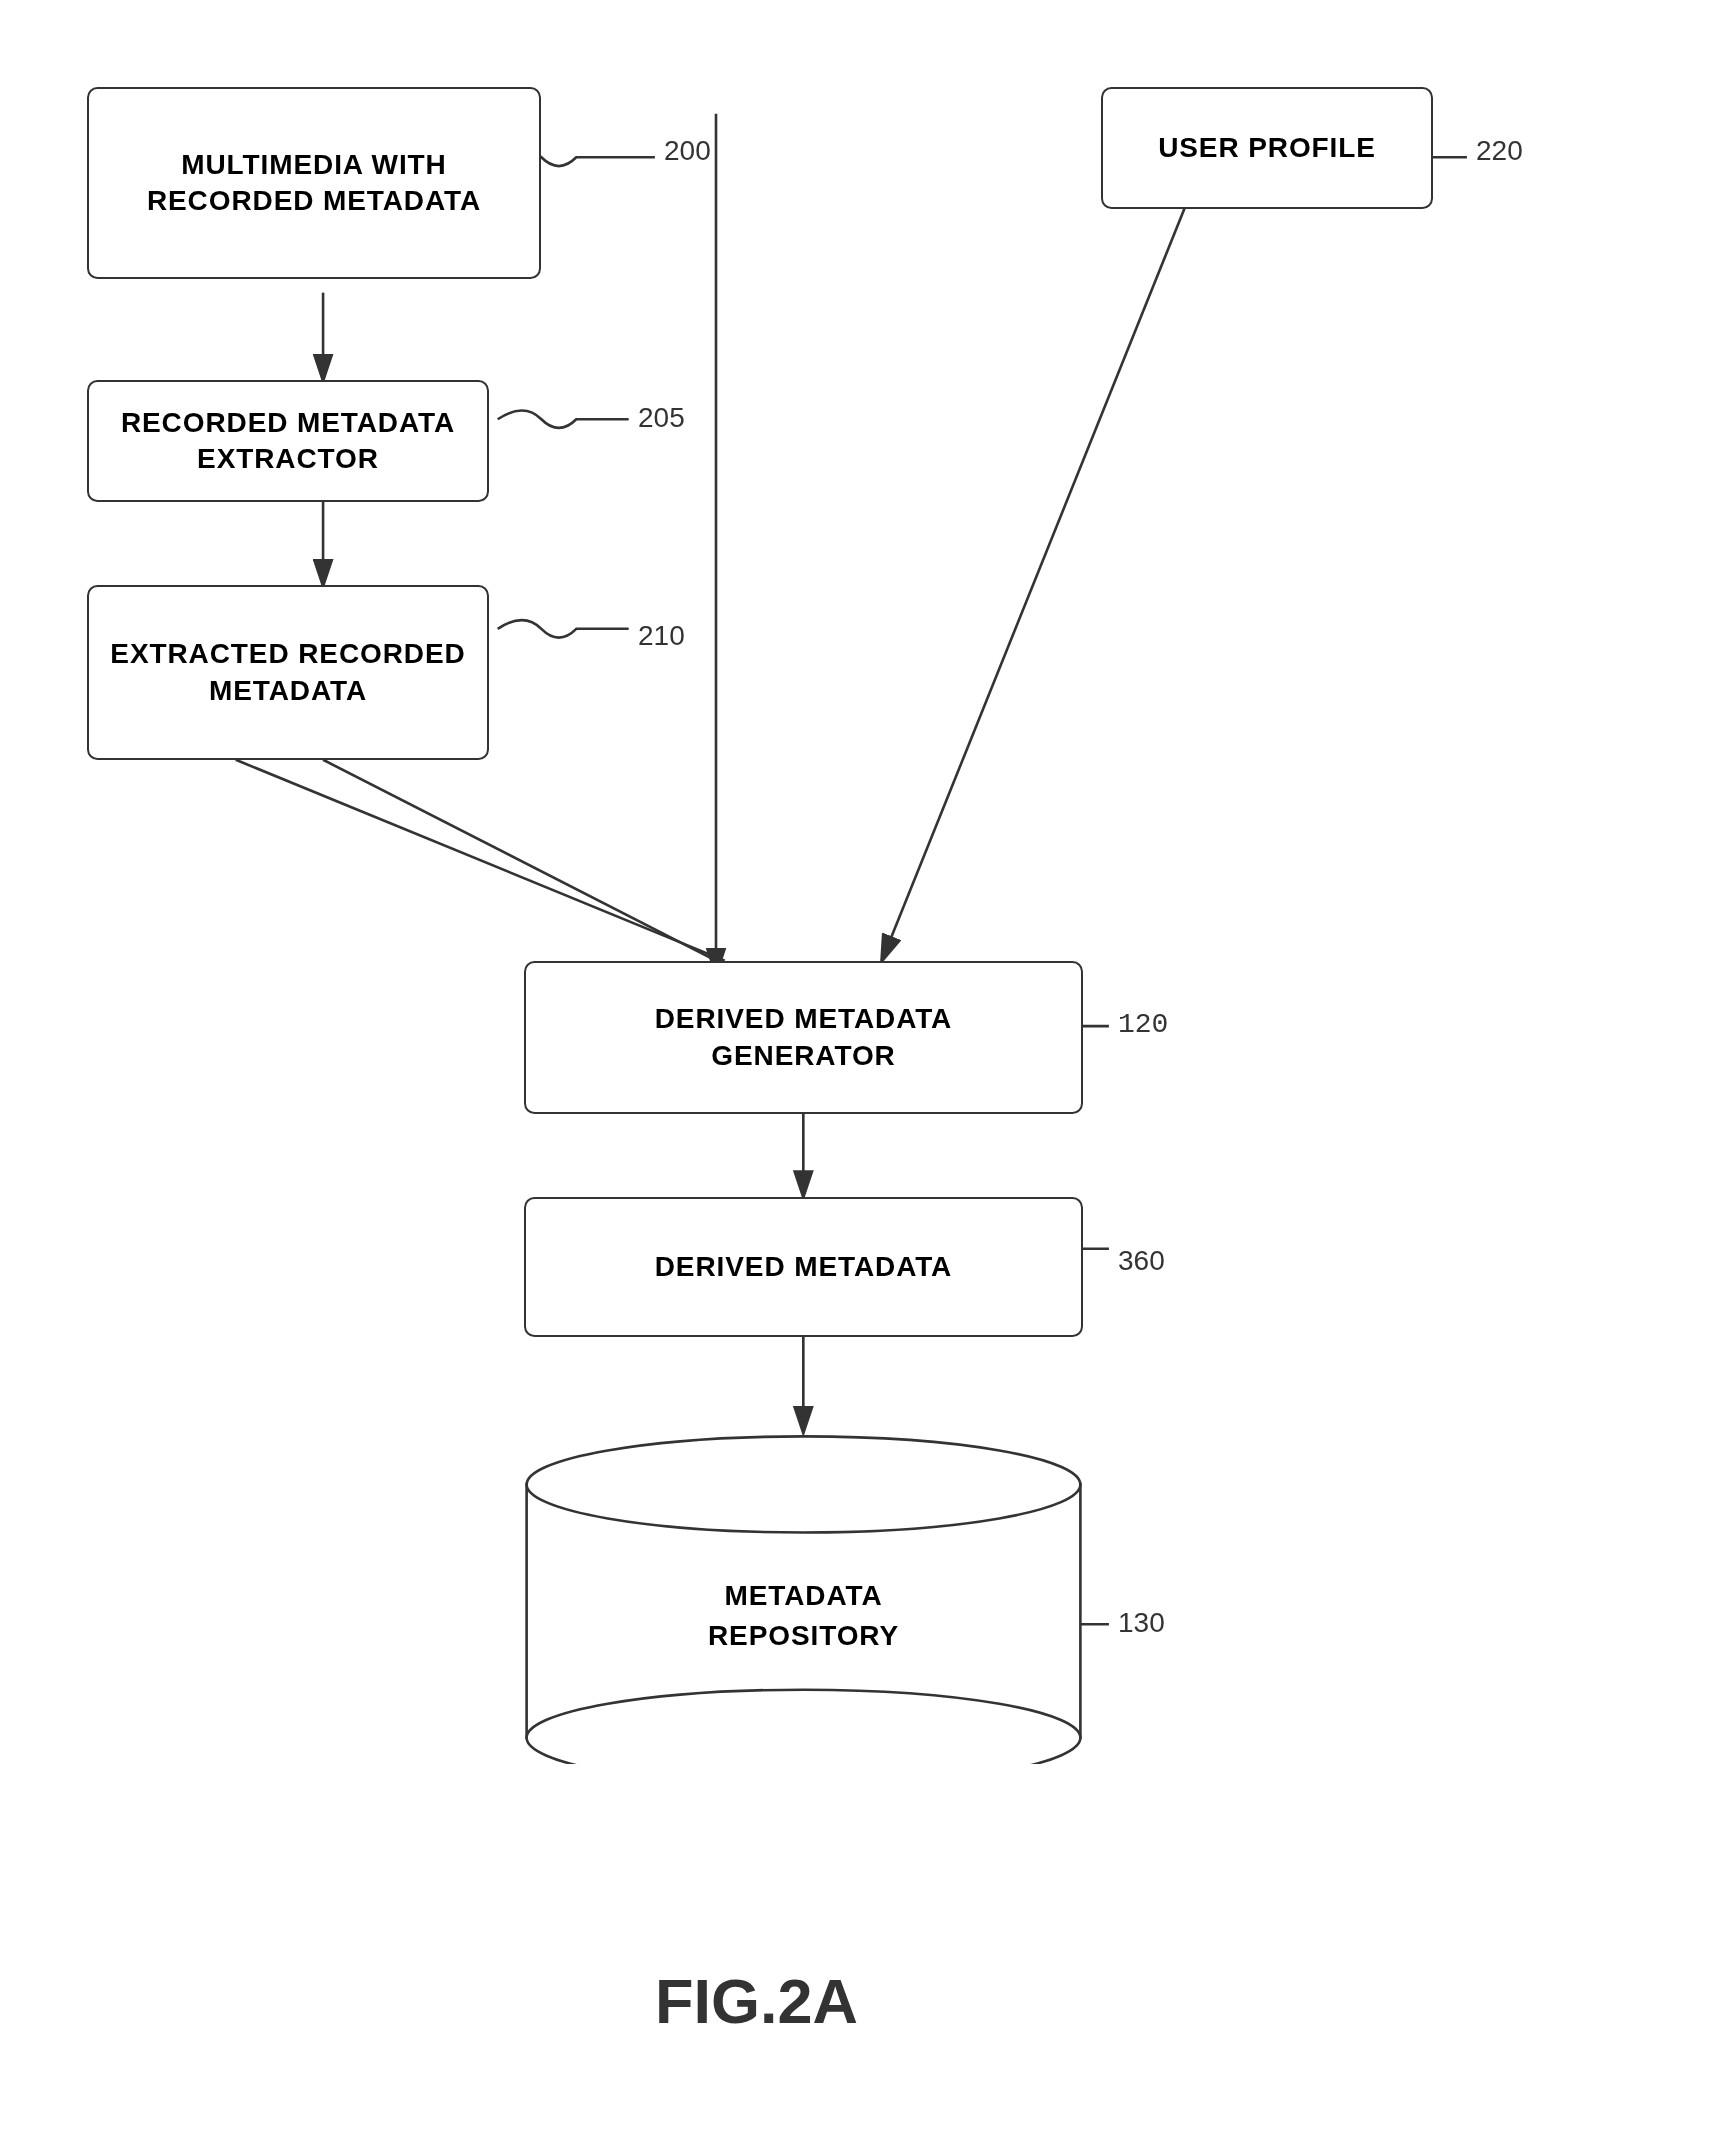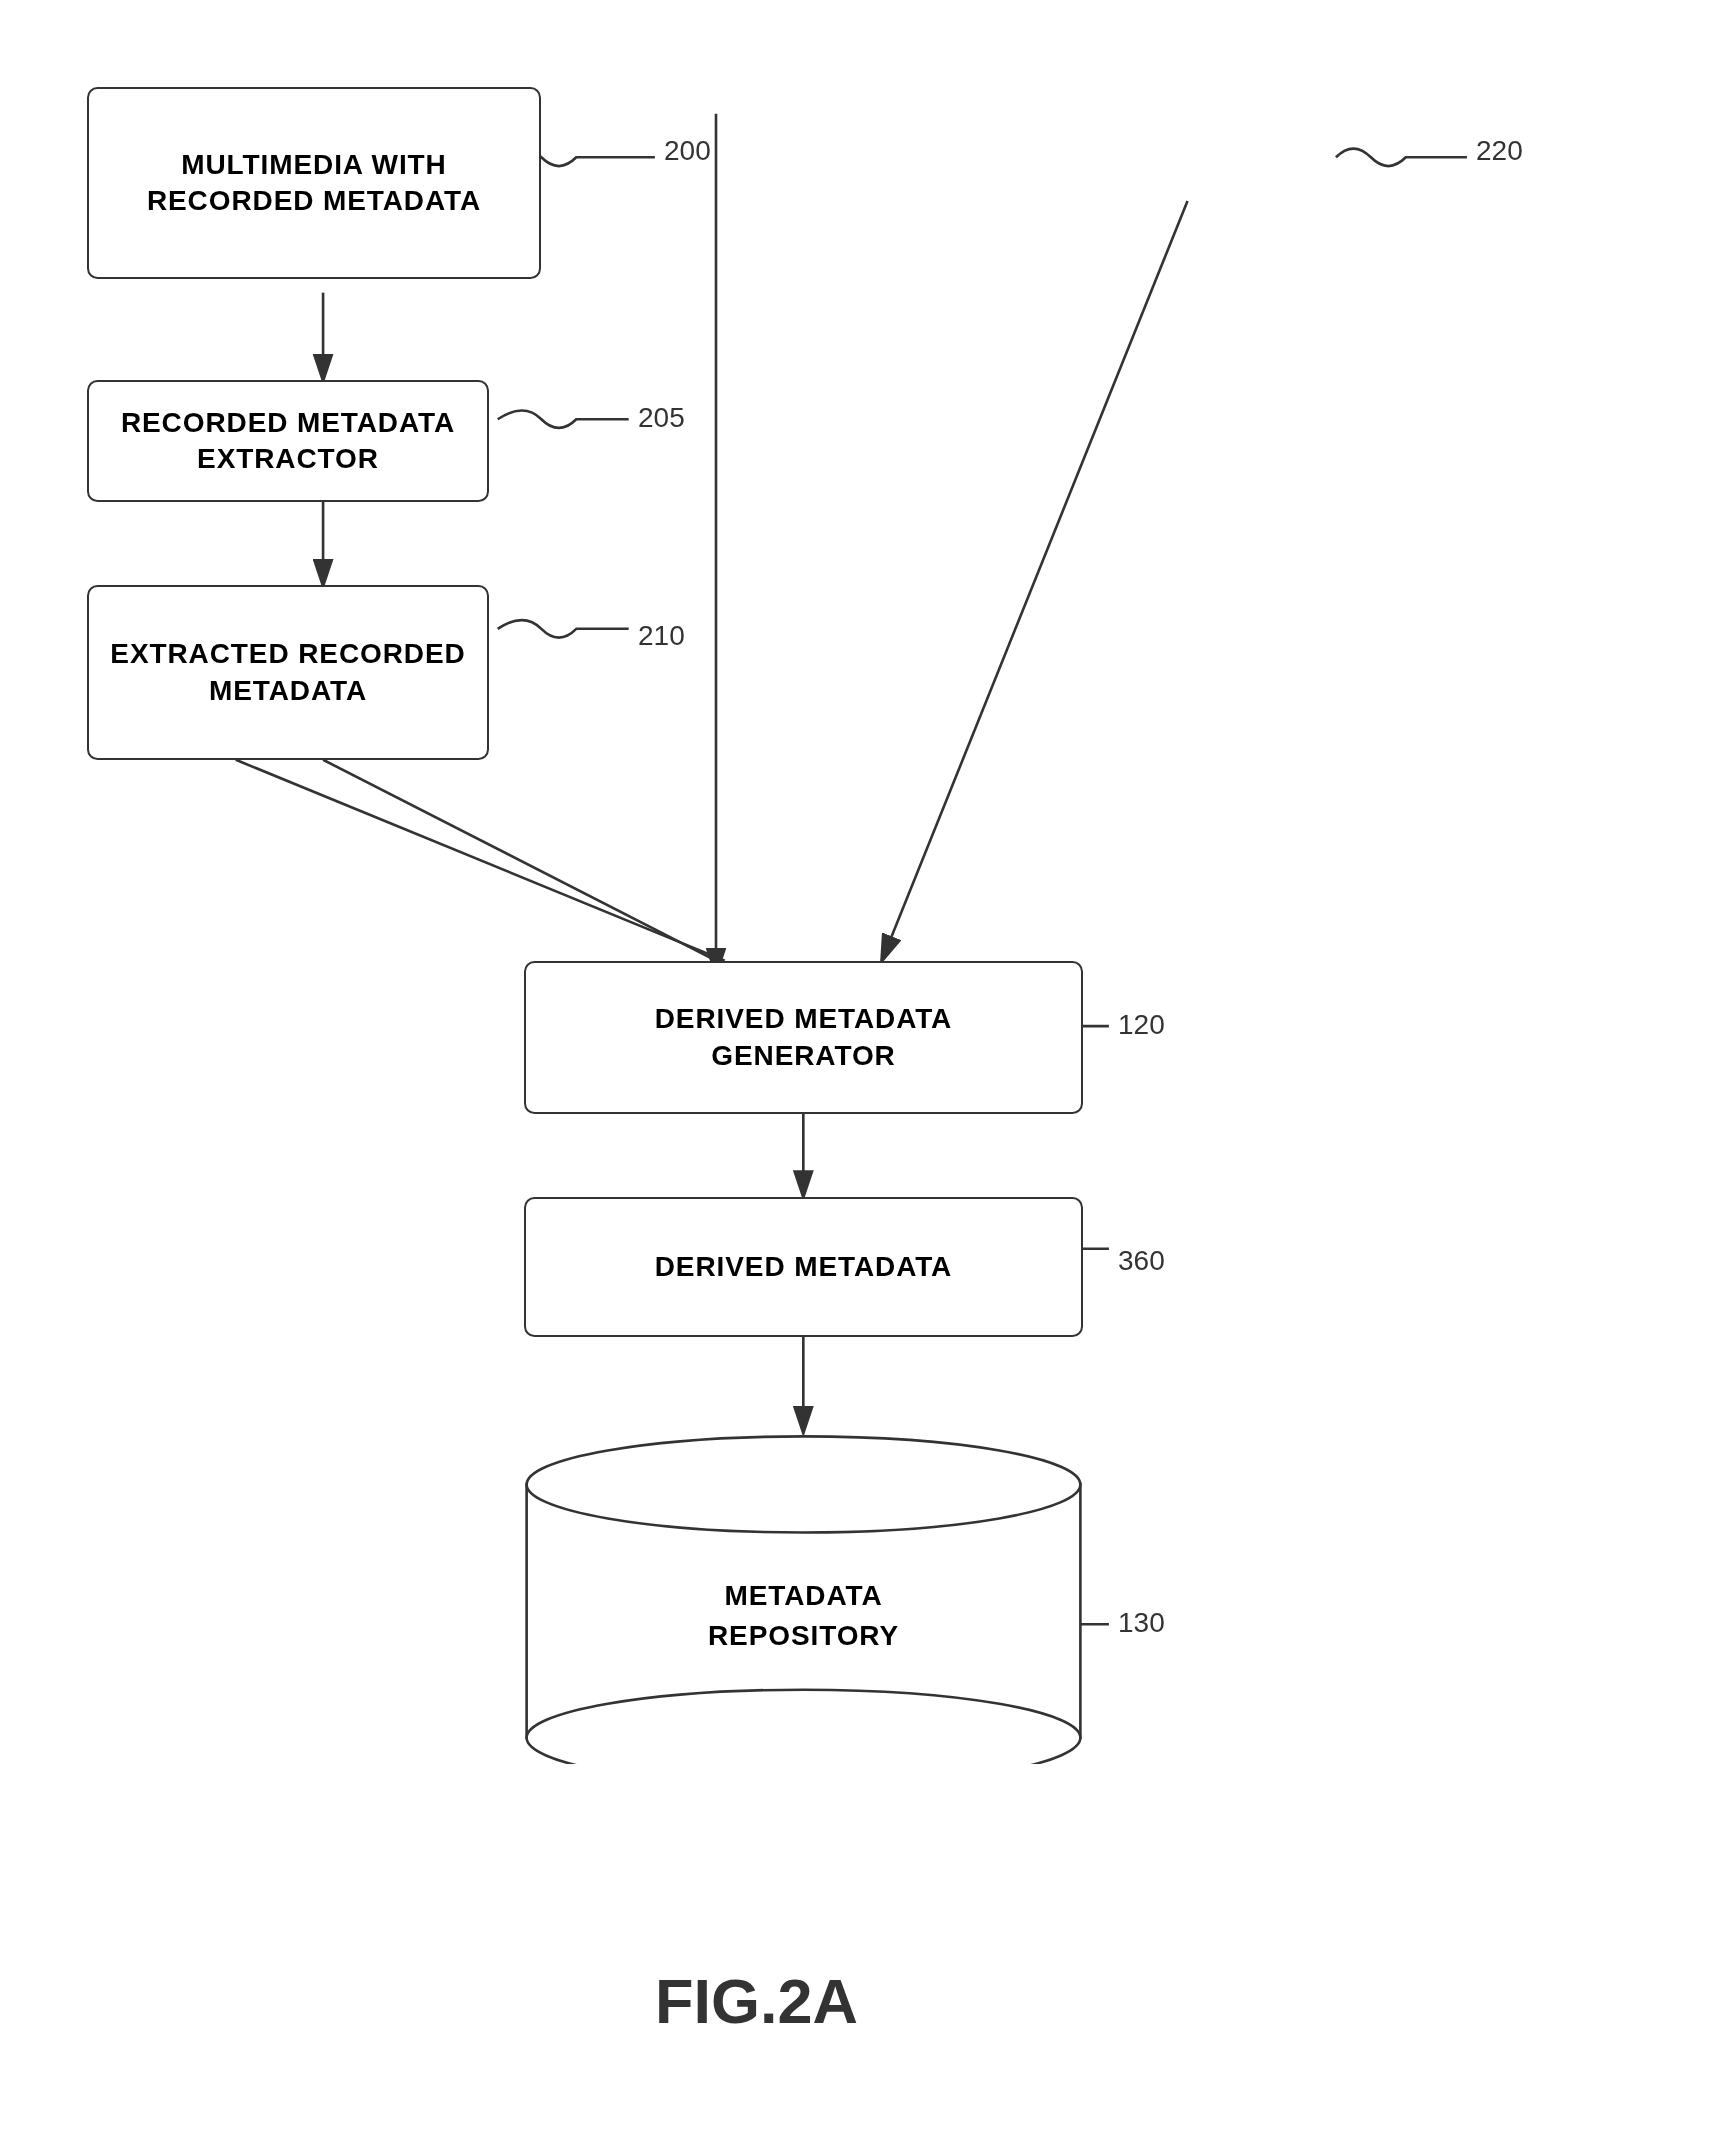--- a/index.html
+++ b/index.html
@@ -133,29 +133,32 @@
 
   <div class="ref-label" style="left:638px; top:402px;">205</div>
 
   <div class="box" style="left:87px; top:585px; width:402px; height:175px; border-radius:10.5px;">
     <span style="white-space:pre-line;">EXTRACTED RECORDED
 METADATA</span>
   </div>
 
   <div class="ref-label" style="left:638px; top:620px;">210</div>
 
+  <div class="box" style="left:1101px; top:87px; width:332px; height:122px; border-radius:10.5px;">
+    <span>USER PROFILE</span>
+  </div>
 
   <div class="ref-label" style="left:1476px; top:135px;">220</div>
 
   <div class="box" style="left:524px; top:961px; width:559px; height:153px; border-radius:10.5px;">
     <span style="white-space:pre-line;">DERIVED METADATA
 GENERATOR</span>
   </div>
 
-  <div class="ref-label" style="left:1118px; top:1009px;">120</div>
+  <div class="ref-label" style="left:1118px; top:1009px;font-family:Liberation Mono, monospace;">120</div>
 
   <div class="box" style="left:524px; top:1197px; width:559px; height:140px; border-radius:10.5px;">
     <span>DERIVED METADATA</span>
   </div>
 
   <div class="ref-label" style="left:1118px; top:1245px;">360</div>
 
   <div class="cylinder" style="left:524px; top:1432px; width:559px; height:332px;">
     <svg viewBox="0 0 640 380" xmlns="http://www.w3.org/2000/svg">
 

